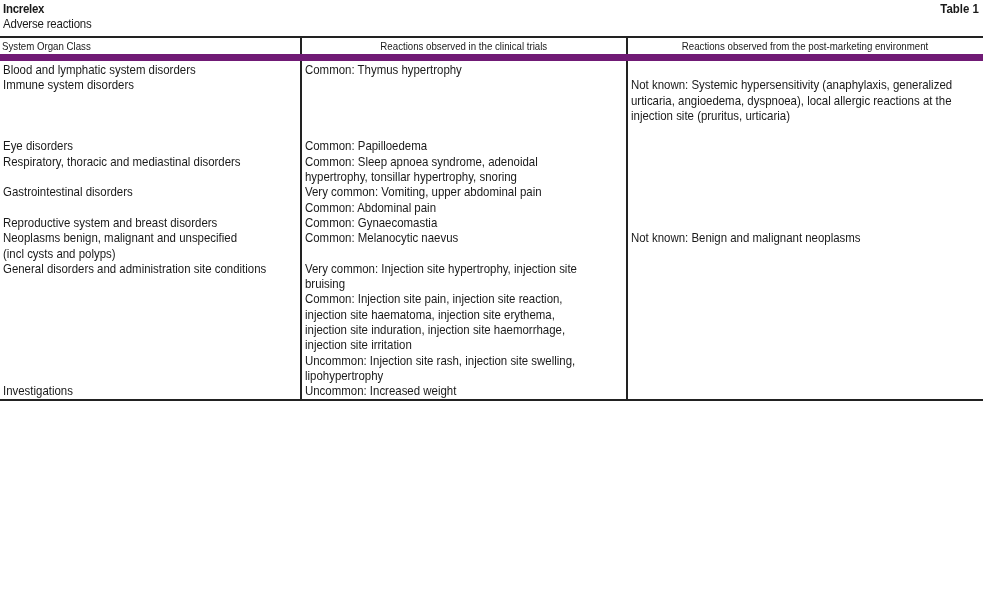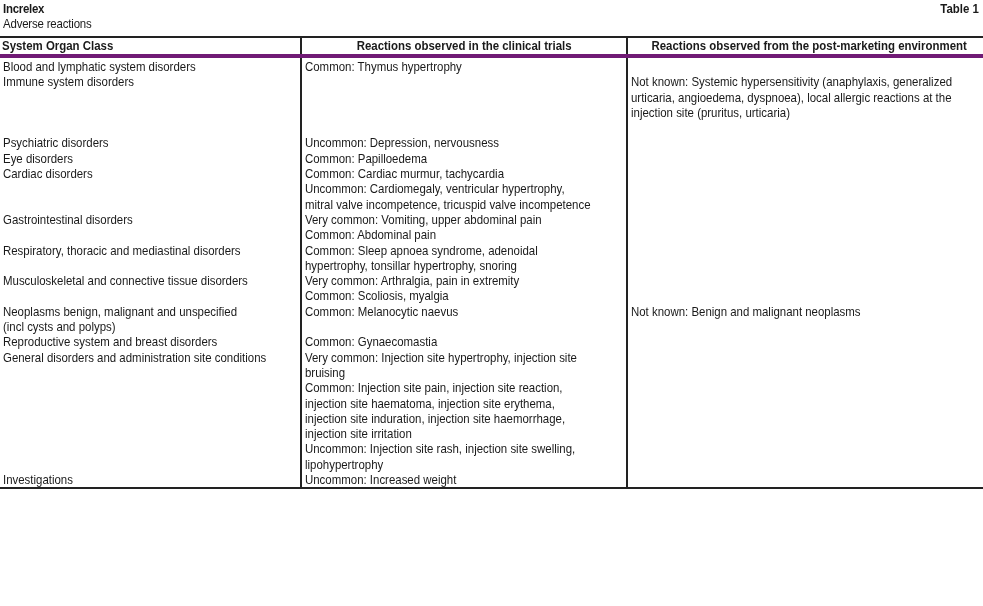--- a/index.html
+++ b/index.html
@@ -24,22 +24,22 @@
   }
   table {
     position: absolute; left: 0; top: 36px; width: 983px;
     border-collapse: collapse; table-layout: fixed;
     border-top: 2px solid #222; border-bottom: 2px solid #222;
   }
   col.c1 { width: 301px; }
   col.c2 { width: 326px; }
   col.c3 { width: 356px; }
   th {
-    font-size: 13px; font-weight: bold; text-align: center;
-    height: 16px; padding: 0 2px; border-bottom: 4px solid #701a75;
+    font-size: 11px; font-weight: normal; text-align: center;
+    height: 16px; padding: 0 2px; border-bottom: 7px solid #701a75;
     white-space: nowrap; line-height: 16px;
   }
   th:first-child { text-align: left; }
   th .sq, td .sq { display: inline-block; transform: scaleX(0.88); transform-origin: left center; white-space: nowrap; }
   th.center .sq { transform-origin: center center; }
   td {
     font-size: 13px; vertical-align: top; padding: 0 3px;
     line-height: 15.3px;
   }
   td.col2, th.col2 { border-left: 2px solid #222; border-right: 2px solid #222; }
@@ -86,97 +86,67 @@
         </td>
         <td class="col2"></td>
         <td>
           <span class="line">Not known: Systemic hypersensitivity (anaphylaxis, generalized</span>
           <span class="line">urticaria, angioedema, dyspnoea), local allergic reactions at the</span>
           <span class="line">injection site (pruritus, urticaria)</span>
         </td>
       </tr>
       <tr>
         <td>
-          <span class="line">Psychiatric disorders</span>
-        </td>
-        <td class="col2">
-          <span class="line">Uncommon: Depression, nervousness</span>
-        </td>
-        <td></td>
-      </tr>
-      <tr>
-        <td>
           <span class="line">Eye disorders</span>
         </td>
         <td class="col2">
           <span class="line">Common:  Papilloedema</span>
         </td>
         <td></td>
       </tr>
       <tr>
         <td>
-          <span class="line">Cardiac disorders</span>
+          <span class="line">Respiratory, thoracic and mediastinal disorders</span>
         </td>
         <td class="col2">
-          <span class="line">Common:  Cardiac murmur, tachycardia</span>
-          <span class="line">Uncommon: Cardiomegaly, ventricular hypertrophy,</span>
-          <span class="line">mitral valve incompetence, tricuspid valve incompetence</span>
+          <span class="line">Common: Sleep apnoea syndrome, adenoidal</span>
+          <span class="line">hypertrophy, tonsillar hypertrophy, snoring</span>
         </td>
         <td></td>
       </tr>
       <tr>
         <td>
           <span class="line">Gastrointestinal disorders</span>
         </td>
         <td class="col2">
           <span class="line">Very common: Vomiting, upper abdominal pain</span>
           <span class="line">Common: Abdominal pain</span>
         </td>
         <td></td>
       </tr>
       <tr>
         <td>
-          <span class="line">Respiratory, thoracic and mediastinal disorders</span>
+          <span class="line">Reproductive system and breast disorders</span>
         </td>
         <td class="col2">
-          <span class="line">Common: Sleep apnoea syndrome, adenoidal</span>
-          <span class="line">hypertrophy, tonsillar hypertrophy, snoring</span>
-        </td>
-        <td></td>
-      </tr>
-      <tr>
-        <td>
-          <span class="line">Musculoskeletal and connective tissue disorders</span>
-        </td>
-        <td class="col2">
-          <span class="line">Very common: Arthralgia, pain in extremity</span>
-          <span class="line">Common: Scoliosis, myalgia</span>
+          <span class="line">Common: Gynaecomastia</span>
         </td>
         <td></td>
       </tr>
       <tr>
         <td>
           <span class="line">Neoplasms benign, malignant and unspecified</span>
           <span class="line">(incl cysts and polyps)</span>
         </td>
         <td class="col2">
           <span class="line">Common: Melanocytic naevus</span>
         </td>
         <td>
           <span class="line">Not known: Benign and malignant neoplasms</span>
         </td>
-      </tr>
-      <tr>
-        <td>
-          <span class="line">Reproductive system and breast disorders</span>
-        </td>
-        <td class="col2">
-          <span class="line">Common: Gynaecomastia</span>
-        </td>
-        <td></td>
       </tr>
       <tr>
         <td>
           <span class="line">General disorders and administration site conditions</span>
         </td>
         <td class="col2">
           <span class="line">Very common: Injection site hypertrophy, injection site</span>
           <span class="line">bruising</span>
           <span class="line">Common: Injection site pain, injection site reaction,</span>
           <span class="line">injection site haematoma, injection site erythema,</span>

